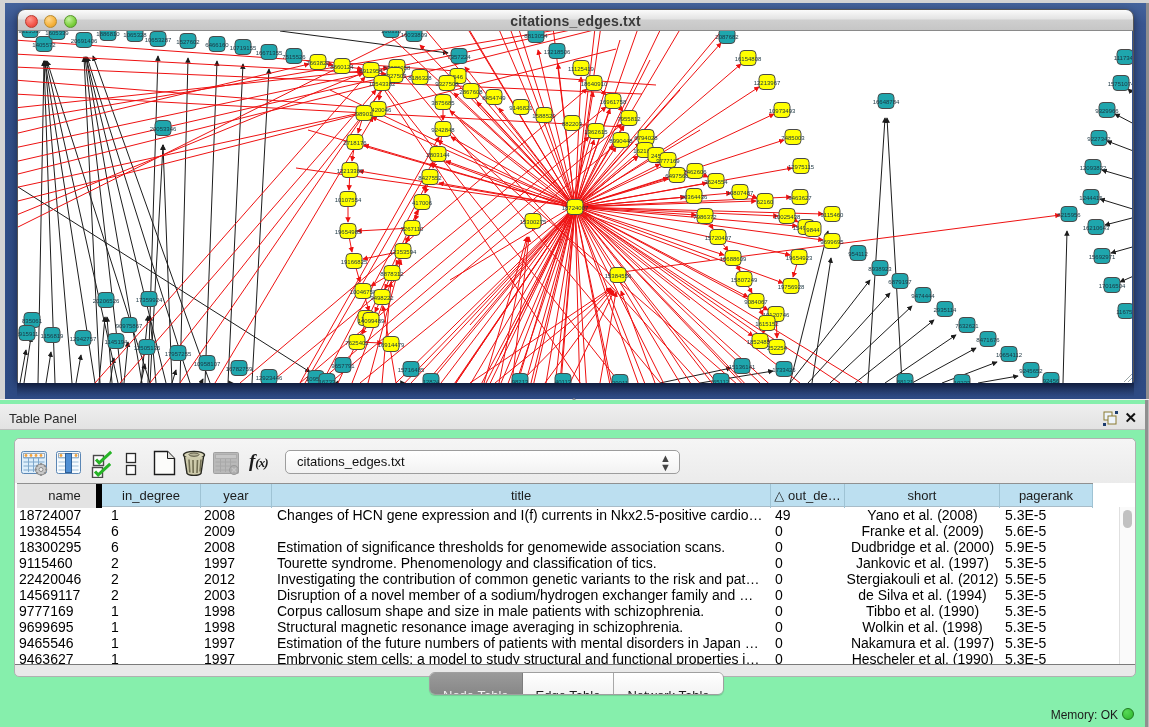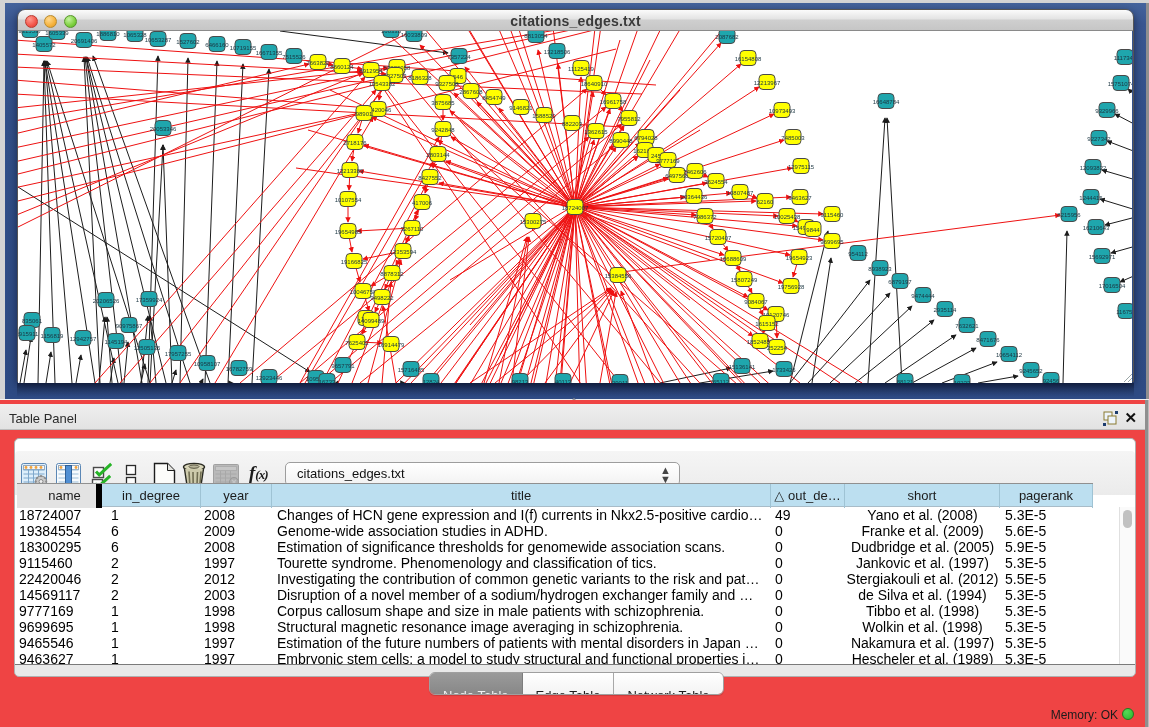--- a/index.html
+++ b/index.html
@@ -11,26 +11,26 @@
 #desk .rstrip{position:absolute;right:0;top:3px;width:3px;height:397px;background:#8f8f8f}
 #shadow{position:absolute;left:17px;top:383px;width:1117px;height:14px;background:linear-gradient(180deg,rgba(10,20,45,.55),rgba(10,20,45,0))}
 #win{position:absolute;left:17px;top:9px;width:1117px;height:373px;border:1px solid #555;border-radius:8px 8px 0 0;box-shadow:0 3px 10px rgba(0,0,20,.5)}
 #tbar{position:absolute;left:0;top:0;width:100%;height:21px;border-radius:7px 7px 0 0;background:linear-gradient(180deg,#fbfbfb 0%,#e3e3e3 45%,#cfcfcf 50%,#c6c6c6 100%);border-bottom:1px solid #8a8a8a}
 #tbar .tl{position:absolute;top:4.5px;width:13px;height:13px;border-radius:50%;}
 #tbar .title{position:absolute;width:100%;text-align:center;top:2.5px;font-size:14px;font-weight:bold;color:#3a3a3a;letter-spacing:.2px}
 #canvas{position:absolute;left:0;top:21px;width:1114px;height:352px;background:#fff;overflow:hidden}
 
 #divider{position:absolute;left:0;top:399px;width:1149px;height:5px;background:#f1f1f1}
 
-#panel{position:absolute;left:0;top:400px;width:1149px;height:327px;background:#ef4444}
+#panel{position:absolute;left:0;top:400px;width:1149px;height:327px;background:#86efac}
 #phead{position:absolute;left:0;top:4px;width:1149px;height:26px;background:linear-gradient(180deg,#efefef,#e2e2e2);border-bottom:1px solid #bdbdbd}
 #phead .t{position:absolute;left:9px;top:7px;font-size:13px;color:#2a2a2a}
 #panel .rborder{position:absolute;right:1px;top:0;width:3px;height:327px;background:#8f8f8f;box-shadow:1px 0 0 #bbb}
 #container{position:absolute;left:14px;top:38px;width:1122px;height:239px;background:#e9e9e9;border:1px solid #b0b0b0;border-radius:5px}
-#toolbar{position:absolute;left:0;top:12px;width:100%;height:44px;background:linear-gradient(180deg,#f5f5f5,#ebebeb);border-radius:4px 4px 0 0}
+#toolbar{position:absolute;left:0;top:0;width:100%;height:44px;background:linear-gradient(180deg,#f5f5f5,#ebebeb);border-radius:4px 4px 0 0}
 #dropdown{position:absolute;left:270px;top:11px;width:395px;height:24px;background:linear-gradient(180deg,#ffffff,#f2f2f2);border:1px solid #9d9d9d;border-radius:5px;font-size:13px;color:#111;line-height:22px;padding-left:11px}
 #dropdown .arr{position:absolute;right:8px;top:3px;font-size:11px;color:#444;line-height:9px}
 
 .thead{position:absolute;left:2px;top:44px;height:24px;width:1076px;background:#bcdff0;border-top:1px solid #909090;border-bottom:1px solid #a8bcc8}
 .thead span{position:absolute;top:0;font-size:13px;color:#1c1c1c;text-align:center;border-right:1px solid #9fc3d4;height:24px;line-height:24px}
 .thead .g{background:#e3e3e3;border-right:6px solid #000000;text-indent:16px}
 .trow{position:absolute;left:0px;height:16px;width:1090px;font-size:14px;color:#000;white-space:nowrap}
 .trow span{position:absolute;top:0px;overflow:hidden}
 .c0{left:4px;width:90px} .c1{left:96px;width:88px} .c2{left:189px;width:70px}
 .c3{left:262px;width:494px} .c4{left:760px;width:66px} .c5{left:830px;width:155px;text-align:center}
@@ -730,32 +730,31 @@
             <span class="c2">2008</span>
             <span class="c3">Changes of HCN gene expression and I(f) currents in Nkx2.5-positive cardio…</span>
             <span class="c4">49</span>
             <span class="c5">Yano et al. (2008)</span>
             <span class="c6">5.3E-5</span>
           </div>
 <div class="trow" style="top:84px">
 <span class="c0">19384554</span>
             <span class="c1">6</span>
             <span class="c2">2009</span>
-            <span class="c3">Genome-wide association studies in ADHD.</span>
             <span class="c4">0</span>
             <span class="c5">Franke et al. (2009)</span>
             <span class="c6">5.6E-5</span>
           </div>
 <div class="trow" style="top:100px">
 <span class="c0">18300295</span>
             <span class="c1">6</span>
             <span class="c2">2008</span>
             <span class="c3">Estimation of significance thresholds for genomewide association scans.</span>
             <span class="c4">0</span>
-            <span class="c5">Dudbridge et al. (2005)</span>
+            <span class="c5">Dudbridge et al. (2000)</span>
             <span class="c6">5.9E-5</span>
           </div>
 <div class="trow" style="top:116px">
 <span class="c0">9115460</span>
             <span class="c1">2</span>
             <span class="c2">1997</span>
             <span class="c3">Tourette syndrome. Phenomenology and classification of tics.</span>
             <span class="c4">0</span>
             <span class="c5">Jankovic et al. (1997)</span>
             <span class="c6">5.3E-5</span>
@@ -777,21 +776,21 @@
             <span class="c4">0</span>
             <span class="c5">de Silva et al. (1994)</span>
             <span class="c6">5.3E-5</span>
           </div>
 <div class="trow" style="top:164px">
 <span class="c0">9777169</span>
             <span class="c1">1</span>
             <span class="c2">1998</span>
             <span class="c3">Corpus callosum shape and size in male patients with schizophrenia.</span>
             <span class="c4">0</span>
-            <span class="c5">Tibbo et al. (1998)</span>
+            <span class="c5">Tibbo et al. (1990)</span>
             <span class="c6">5.3E-5</span>
           </div>
 <div class="trow" style="top:180px">
 <span class="c0">9699695</span>
             <span class="c1">1</span>
             <span class="c2">1998</span>
             <span class="c3">Structural magnetic resonance image averaging in schizophrenia.</span>
             <span class="c4">0</span>
             <span class="c5">Wolkin et al. (1998)</span>
             <span class="c6">5.3E-5</span>
@@ -804,21 +803,21 @@
             <span class="c4">0</span>
             <span class="c5">Nakamura et al. (1997)</span>
             <span class="c6">5.3E-5</span>
           </div>
 <div class="trow" style="top:212px">
 <span class="c0">9463627</span>
             <span class="c1">1</span>
             <span class="c2">1997</span>
             <span class="c3">Embryonic stem cells: a model to study structural and functional properties i…</span>
             <span class="c4">0</span>
-            <span class="c5">Hescheler et al. (1989)</span>
+            <span class="c5">Hescheler et al. (1990)</span>
             <span class="c6">5.3E-5</span>
           </div>
       <div id="scrollbar">
             <div id="thumb"></div>
           </div>
       </div>
     </div>
     <div id="tabs">
         <div class="sel">Node Table</div>
         <div>Edge Table</div>

